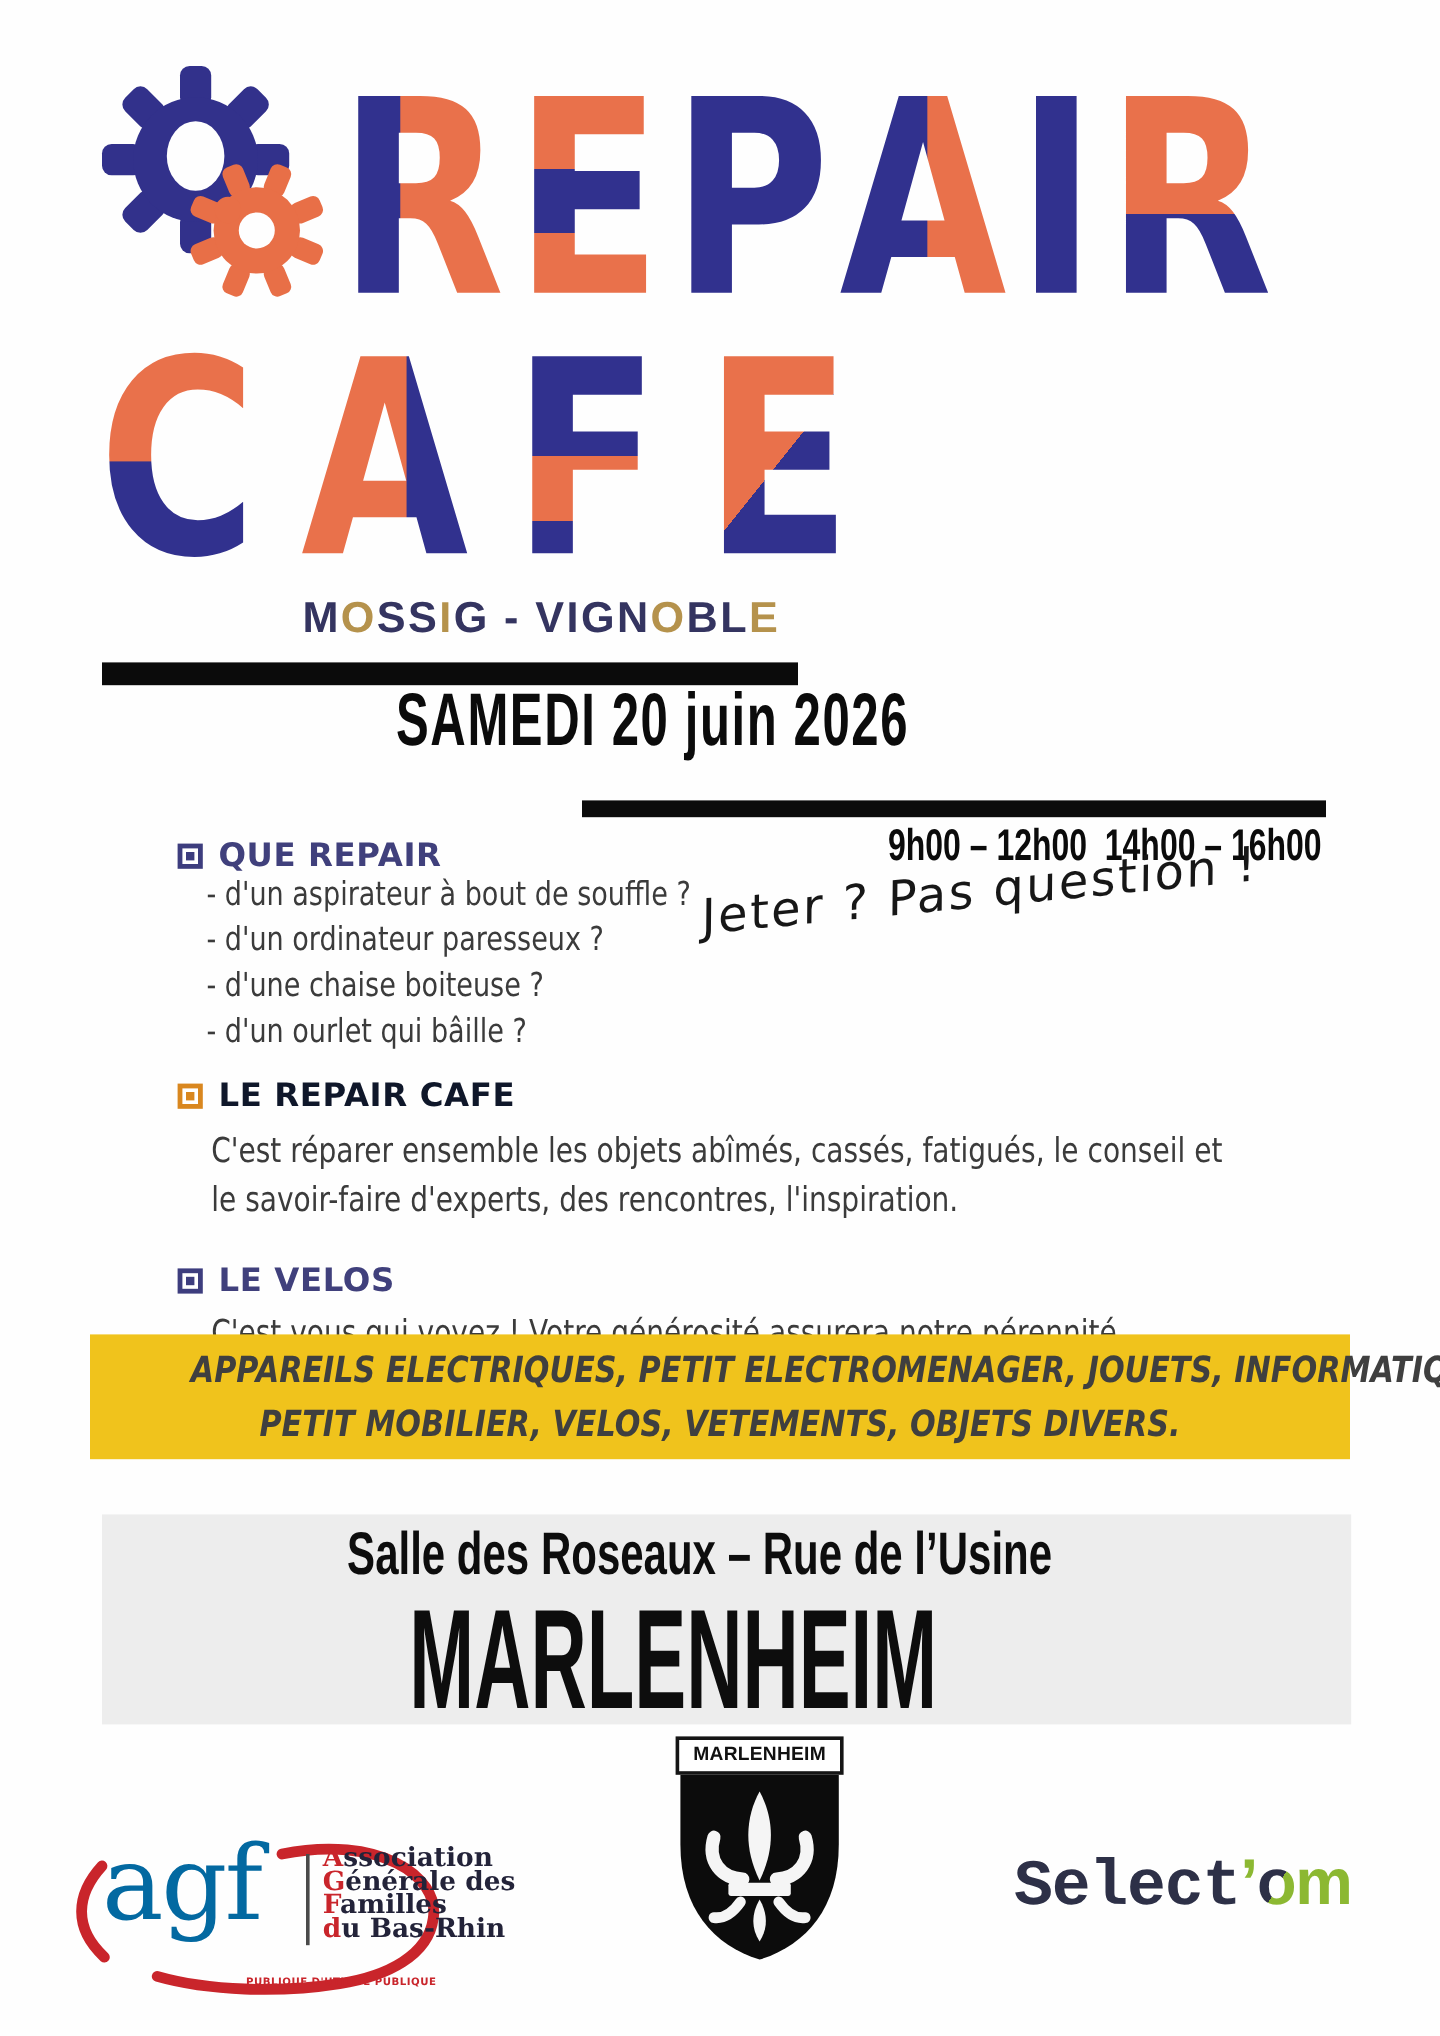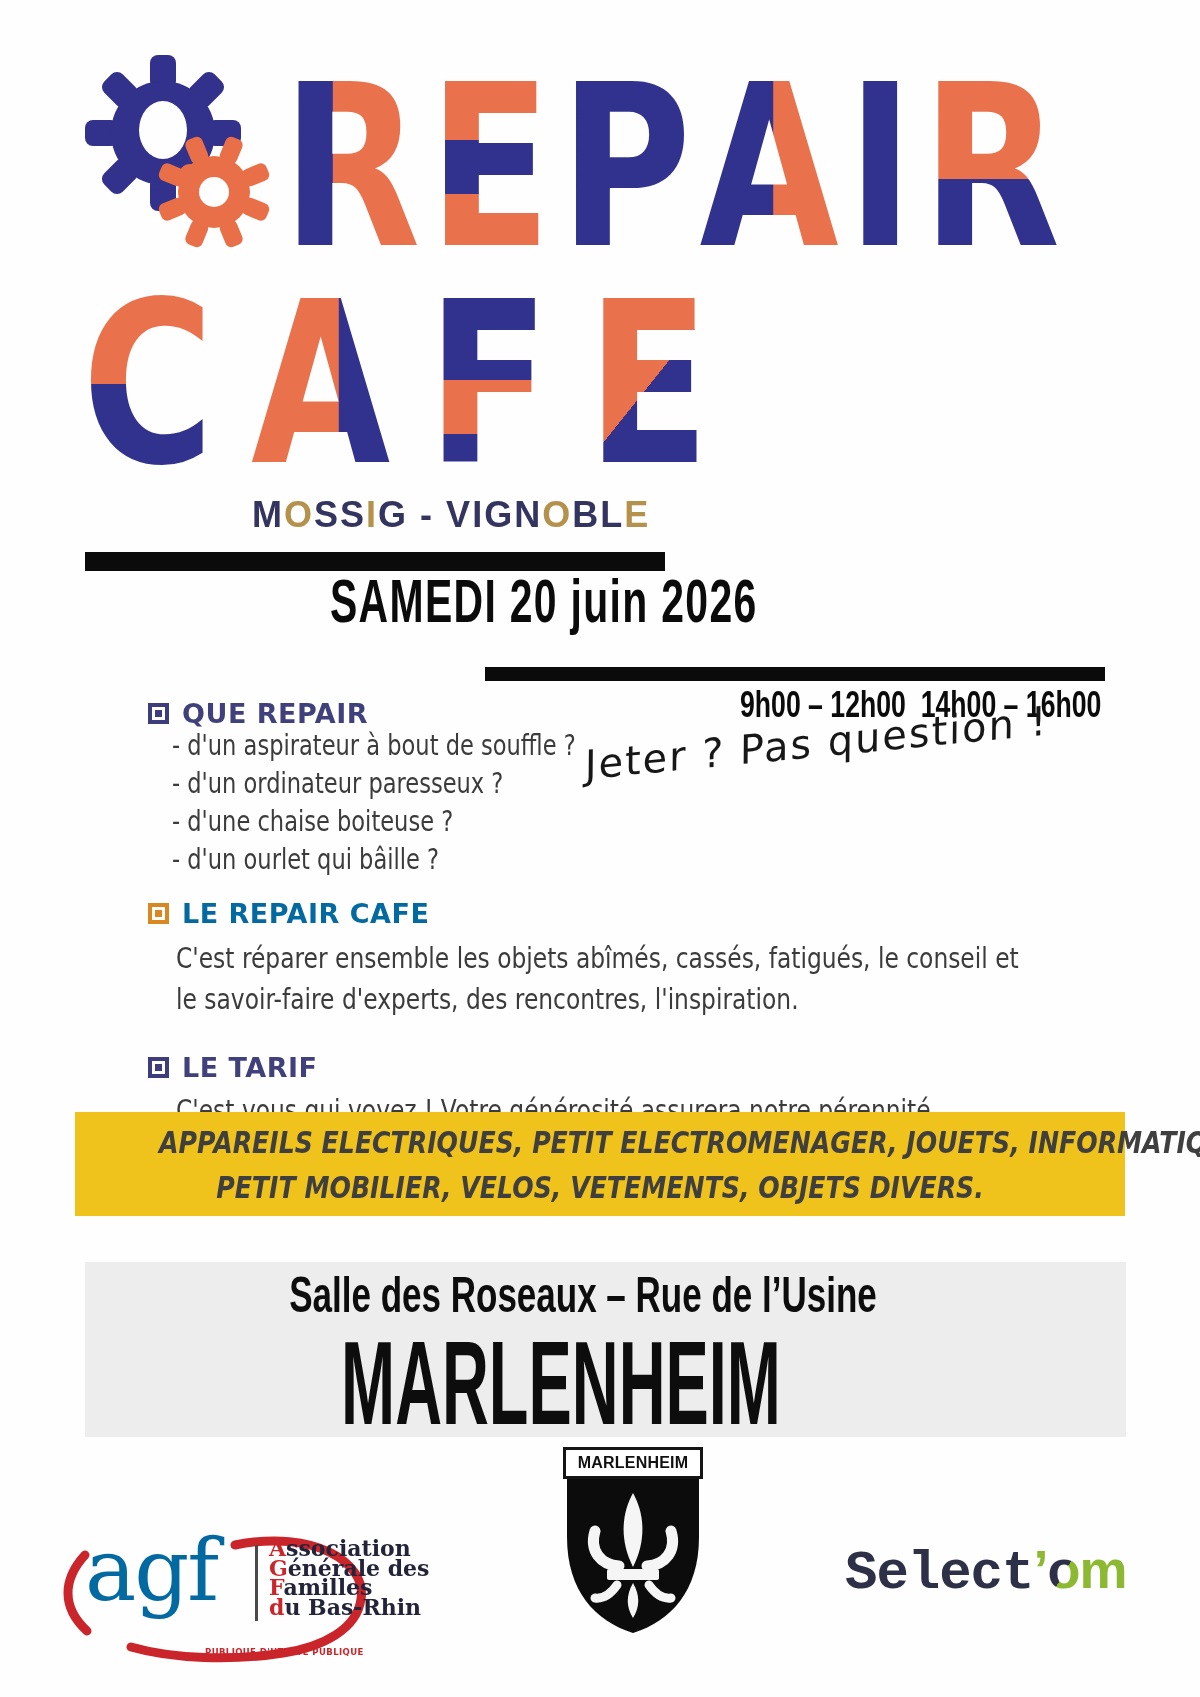--- a/index.html
+++ b/index.html
@@ -29,21 +29,21 @@
          transform:rotate(-5.5deg) skewX(-6deg);transform-origin:left top;white-space:nowrap;}
 
   
   .sec{display:flex;align-items:center;gap:13px;}
   .bullet{display:inline-block;padding:4px;line-height:0;}
   .bullet-core{display:inline-block;width:7px;height:7px;border:3px solid #fff;}
   .b-navy{background:#3d3d7e;} .b-navy .bullet-core{background:#3d3d7e;}
   .b-orange{background:#d9871f;} .b-orange .bullet-core{background:#d9871f;}
   .sec-title{font-size:27px;font-weight:700;letter-spacing:0.5px;white-space:nowrap;
              font-family:"DejaVu Sans",sans-serif;}
-  .c-navy{color:#40407c;} .c-orange{color:#0369a1;}
+  .c-navy{color:#40407c;} .c-orange{color:#0f172a;}
   .qf-pos{left:148px;top:698px;} .rc-pos{left:148px;top:898px;} .tf-pos{left:148px;top:1052px;}
   .body-txt{font-size:27.5px;color:#3b3b3b;line-height:38px;transform:scaleX(0.82);
             transform-origin:left top;white-space:nowrap;}
   .qf-list{left:172px;top:726px;}
   .rc-text{left:176px;top:938px;font-size:28.5px;line-height:41px;}
   .tf-text{left:176px;top:1092px;font-size:28.5px;}
 
   
   .yellow{left:75px;top:1112px;width:1050px;height:104px;background:#f0c31c;}
   .yellow-line{text-align:center;font-style:italic;font-weight:700;font-size:30px;color:#3f3f3f;
@@ -142,21 +142,21 @@
     <span class="bullet b-orange"><span class="bullet-core"></span></span>
     <span class="sec-title c-orange">LE REPAIR CAFE</span>
   </div>
   <div class="abs body-txt rc-text">
     <div>C'est réparer ensemble les objets abîmés, cassés, fatigués, le conseil et</div>
     <div>le savoir-faire d'experts, des rencontres, l'inspiration.</div>
   </div>
 
   <div class="abs sec tf-pos">
     <span class="bullet b-navy"><span class="bullet-core"></span></span>
-    <span class="sec-title c-navy">LE TARIF</span>
+    <span class="sec-title c-navy">LE VELOS</span>
   </div>
   <div class="abs body-txt tf-text">C'est vous qui voyez ! Votre générosité assurera notre pérennité.</div>
 
   <div class="abs yellow">
     <div class="yellow-line yellow-pad">APPAREILS ELECTRIQUES, PETIT ELECTROMENAGER, JOUETS, INFORMATIQUE,</div>
     <div class="yellow-line">PETIT MOBILIER, VELOS, VETEMENTS, OBJETS DIVERS.</div>
   </div>
 
   <div class="abs graybanner">
     <div class="addr">Salle des Roseaux – Rue de l’Usine</div>

